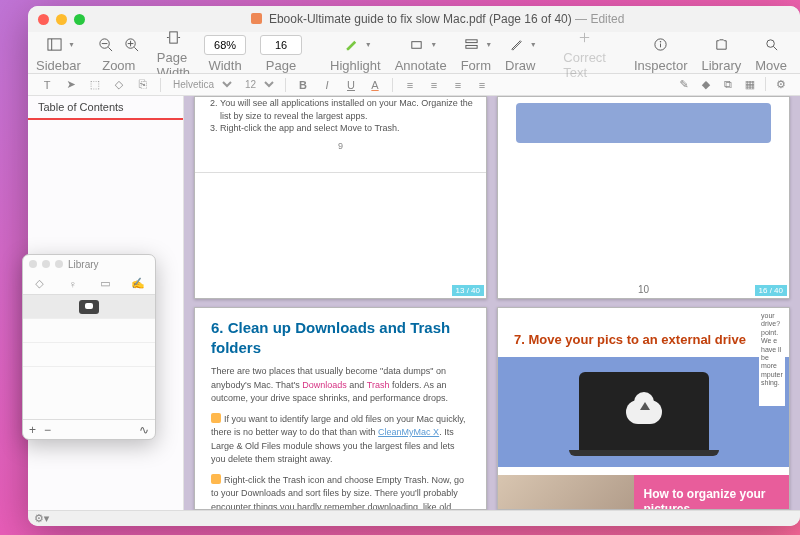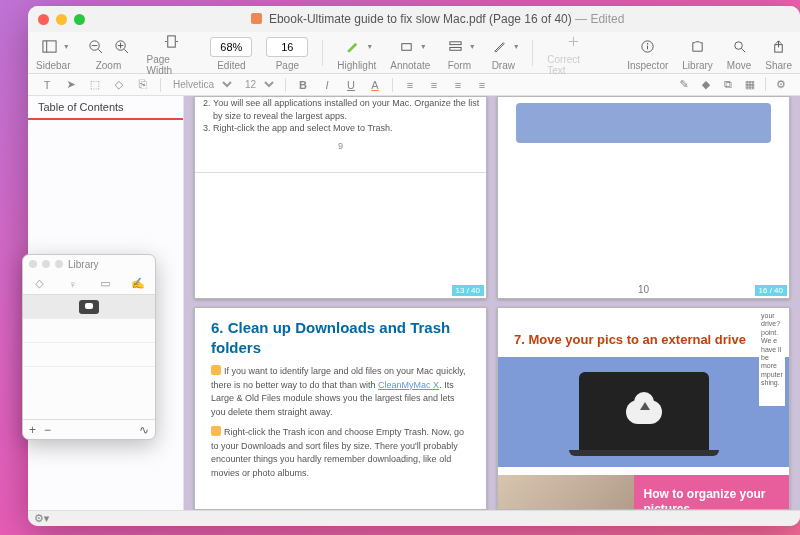--- a/index.html
+++ b/index.html
@@ -15,21 +15,21 @@
 .title { flex: 1; text-align: center; font-size: 12px; color: #555; }
 .title .edited { color: #999; }
 .title-icon { display:inline-block; width:11px; height:11px; background:#e85; border-radius:2px; vertical-align:-1px; margin-right:4px;}
 
 
 .toolbar { height: 42px; background: #f8f8f8; border-bottom: 1px solid #ddd; display: flex; align-items: center; padding: 0 8px; gap: 14px; font-size: 9px; color: #777; }
 .tb-group { display: flex; flex-direction: column; align-items: center; gap: 1px; }
 .tb-btns { display: flex; align-items: center; gap: 4px; height: 24px; }
 .tb-btn { width: 22px; height: 22px; border-radius: 4px; display: flex; align-items: center; justify-content: center; color: #555; }
 .tb-field { width: 42px; height: 20px; border: 1px solid #ccc; border-radius: 3px; text-align: center; font-size: 11px; background: #fff; }
-.tb-label { font-size: 10px; color: #888; }
+.tb-label { font-size: 13px; color: #888; }
 .tb-sep { width: 1px; height: 26px; background: #ddd; }
 .spacer { flex: 1; }
 .green-icon { color: #7ac843; }
 .dimmed { opacity: .4; }
 
 
 .fmtbar { height: 22px; background: #fafafa; border-bottom: 1px solid #e0e0e0; display: flex; align-items: center; padding: 0 10px; gap: 6px; font-size: 10px; color: #888; }
 .fmt-btn { width: 18px; height: 16px; display:flex; align-items:center; justify-content:center; border-radius:2px; font-size: 11px;}
 .fmt-sep { width:1px; height:14px; background:#ddd; margin: 0 2px;}
 .fmt-select { font-size: 10px; color: #999; border: none; background: transparent; width: 66px; }
@@ -40,21 +40,21 @@
 .sidepanel { width: 156px; background: #fcfbfd; border-right: 1px solid #e2e2e2; }
 .sidepanel-head { font-size: 11px; padding: 5px 10px; color: #444; border-bottom: 2px solid #ef4444; }
 .docarea { flex: 1; background: #ccc1d8; display: flex; gap: 10px; padding: 0 10px; overflow: hidden; position: relative; }
 .page { background: #fff; flex: 1; border: 1px solid #b8b8b8; box-shadow: 0 1px 3px rgba(0,0,0,.2); position: relative; font-size: 10px; color: #444; overflow: hidden; }
 .page-content { padding: 10px 16px; }
 .pagenum { position: absolute; bottom: 3px; font-size: 10px; color: #777; }
 .page .pagenum.left { left: 50%; transform: translateX(-50%); }
 .pagetag { position: absolute; bottom: 2px; right: 2px; background: #6bd4e8; color: #fff; font-size: 8px; padding: 1px 4px; }
 
 
-.frag-top { height: 76px; border-bottom: 1px solid #ddd; padding: 0 4px 8px; font-size: 9px; color: #555; }
+.frag-top { height: 76px; border-bottom: 1px solid #ddd; padding: 0 11px 8px; font-size: 9px; color: #555; }
 .frag-top ol { margin-left: 14px; line-height: 1.4; }
 .frag-top .pn { text-align:center; margin-top:6px; color:#888;}
 
 
 .h6 { color: #0369a1; font-weight: 700; font-size: 15px; margin-bottom: 8px; line-height: 1.3; }
 .para { font-size: 9px; color: #555; line-height: 1.5; margin-bottom: 7px; }
 .para .pink { color: #d63384; }
 .para .link { color: #5b9bd5; text-decoration: underline; }
 .emoji { display:inline-block; width:10px; height:10px; background:#ffb84d; border-radius:2px; margin-right:3px; vertical-align:-1px;}
 
@@ -155,21 +155,21 @@
             </svg>
           </div>
         </div>
       <span class="tb-label">Page Width</span>
     </div>
 
     <div class="tb-group">
       <div class="tb-btns">
           <input class="tb-field" value="68%" style="">
         </div>
-      <span class="tb-label">Edited</span>
+      <span class="tb-label">Width</span>
     </div>
 
     <div class="tb-group">
       <div class="tb-btns">
           <input class="tb-field" value="16" style="">
         </div>
       <span class="tb-label">Page</span>
     </div>
 
     <div class="tb-sep"></div>
@@ -337,20 +337,21 @@
               <li>Right-click the app and select Move to Trash.</li>
             </ol>
             <div class="pn">9</div>
           </div>
           <div class="pagetag">13 / 40</div>
         </div>
 
         <div class="page" style="flex:1;">
           <div class="page-content">
             <div class="h6"><span>6. Clean up Downloads and Trash folders</span></div>
+            <p class="para"><span>There are two places that usually become "data dumps" on anybody's Mac. That's </span><span class="pink">Downloads</span><span> and </span><span class="pink">Trash</span><span> folders. As an outcome, your drive space shrinks, and performance drops.</span></p>
             <p class="para"><span class="emoji"></span><span>If you want to identify large and old files on your Mac quickly, there is no better way to do that than with </span><span class="link">CleanMyMac X</span><span>. Its Large &amp; Old Files module shows you the largest files and lets you delete them straight away.</span></p>
             <p class="para"><span class="emoji"></span><span>Right-click the Trash icon and choose Empty Trash. Now, go to your Downloads and sort files by size. There you'll probably encounter things you hardly remember downloading, like old movies or photo albums.</span></p>
           </div>
 
         </div>
       </div>
 
       <div style="flex:1; display:flex; flex-direction:column; gap:8px;">
         <div class="page" style="height:76px;">
           <div style="margin:6px 18px 0; height:40px; background:#8ea6d8; border-radius:4px;"></div>

